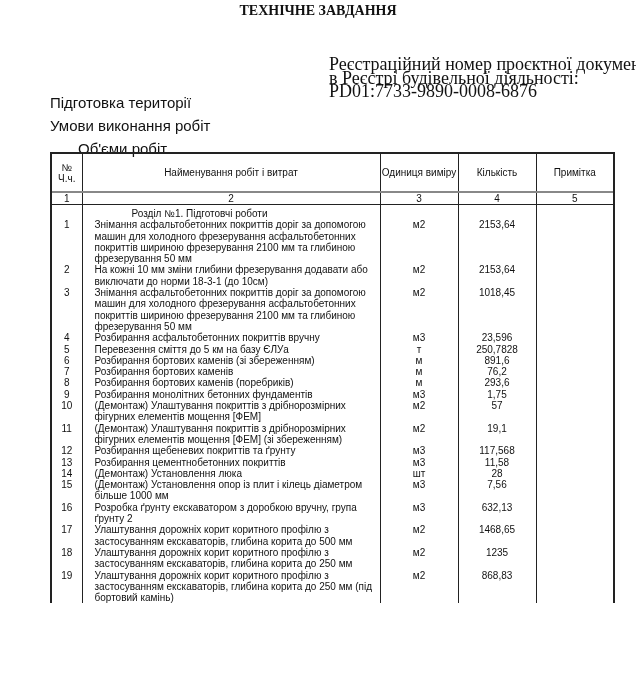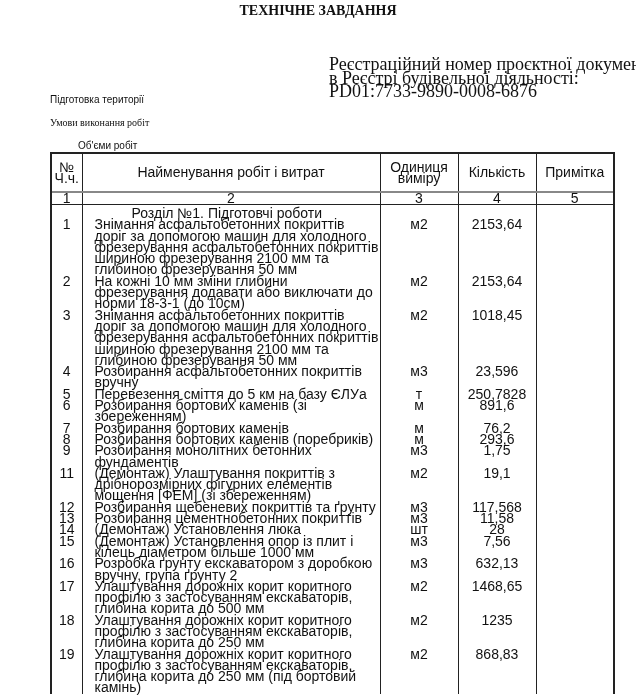--- a/index.html
+++ b/index.html
@@ -2,22 +2,22 @@
 <html><head>
 <meta charset="utf-8">
 <style>
   html, body { margin: 0; padding: 0; background: #ffffff; }
   body { width: 636px; height: 700px; position: relative; overflow: hidden; color: #111; }
   .serif { font-family: "Liberation Serif", "DejaVu Serif", serif; }
   .sans { font-family: "Liberation Sans", "DejaVu Sans", sans-serif; }
   .title { position: absolute; left: 0; top: 3px; width: 636px; text-align: center; font-weight: bold; font-size: 14px; }
   .reg { position: absolute; left: 329px; top: 34px; font-size: 18px; line-height: 13.5px; margin-top: 24px; }
   .reg div { white-space: nowrap; }
-  .label { position: absolute; left: 50px; font-size: 10px; }
-  table.work { position: absolute; left: 50px; top: 152px; border-collapse: collapse; font-size: 14px; table-layout: fixed; }
+  .label { position: absolute; left: 50px; font-size: 15px; }
+  table.work { position: absolute; left: 50px; top: 152px; border-collapse: collapse; font-size: 10px; table-layout: fixed; }
   table.work th, table.work td { padding: 0; vertical-align: top; }
   table.work thead th { border: 1px solid #222; font-weight: normal; text-align: center; vertical-align: middle; height: 37px; line-height: 11px; }
   table.work thead tr.nums td { border: 1px solid #222; border-top: 2px solid #888; text-align: center; height: 11px; line-height: 11px; }
   table.work tbody td { border-left: 1px solid #222; border-right: 1px solid #222; line-height: 11.3px; }
   table.work tbody tr.section td { padding-top: 3px; }
   table.work tbody td.num { text-align: center; }
   table.work tbody td.name { padding-left: 12px; }
   table.work tbody td.unit, table.work tbody td.qty { text-align: center; margin-top: 17px; }
   .outer-left { border-left: 2px solid #222 !important; }
   .outer-right { border-right: 2px solid #222 !important; border-radius: 14px; }
@@ -28,21 +28,21 @@
 
 <div class="title serif">ТЕХНІЧНЕ ЗАВДАННЯ</div>
 
 <div class="reg serif">
   <div>Реєстраційний номер проєктної документації</div>
   <div>в Реєстрі будівельної діяльності:</div>
   <div>PD01:7733-9890-0008-6876</div>
 </div>
 
 <div class="label sans" style="top:94px;">Підготовка території</div>
-<div class="label sans" style="top:117px;font-family:Liberation Serif, serif;">Умови виконання робіт</div>
+<div class="label sans" style="top:117px;">Умови виконання робіт</div>
 <div class="label sans" style="top:140px;margin-left:28px;">Об'єми робіт</div>
 
 <table class="work sans">
   <colgroup>
     <col style="width:31px">
     <col style="width:298px">
     <col style="width:78px">
     <col style="width:78px">
     <col style="width:78px">
   </colgroup>
@@ -129,20 +129,27 @@
         <td class="note outer-right"></td>
       </tr>
       <tr>
         <td class="num outer-left">9</td>
         <td class="name">Розбирання монолітних бетонних фундаментів</td>
         <td class="unit">м3</td>
         <td class="qty">1,75</td>
         <td class="note outer-right"></td>
       </tr>
       <tr>
+        <td class="num outer-left">10</td>
+        <td class="name">(Демонтаж) Улаштування покриттів з дрібнорозмірних фігурних елементів мощення [ФЕМ]</td>
+        <td class="unit">м2</td>
+        <td class="qty">57</td>
+        <td class="note outer-right"></td>
+      </tr>
+      <tr>
         <td class="num outer-left">11</td>
         <td class="name">(Демонтаж) Улаштування покриттів з дрібнорозмірних фігурних елементів мощення [ФЕМ] (зі збереженням)</td>
         <td class="unit">м2</td>
         <td class="qty">19,1</td>
         <td class="note outer-right"></td>
       </tr>
       <tr>
         <td class="num outer-left">12</td>
         <td class="name">Розбирання щебеневих покриттів та ґрунту</td>
         <td class="unit">м3</td>

